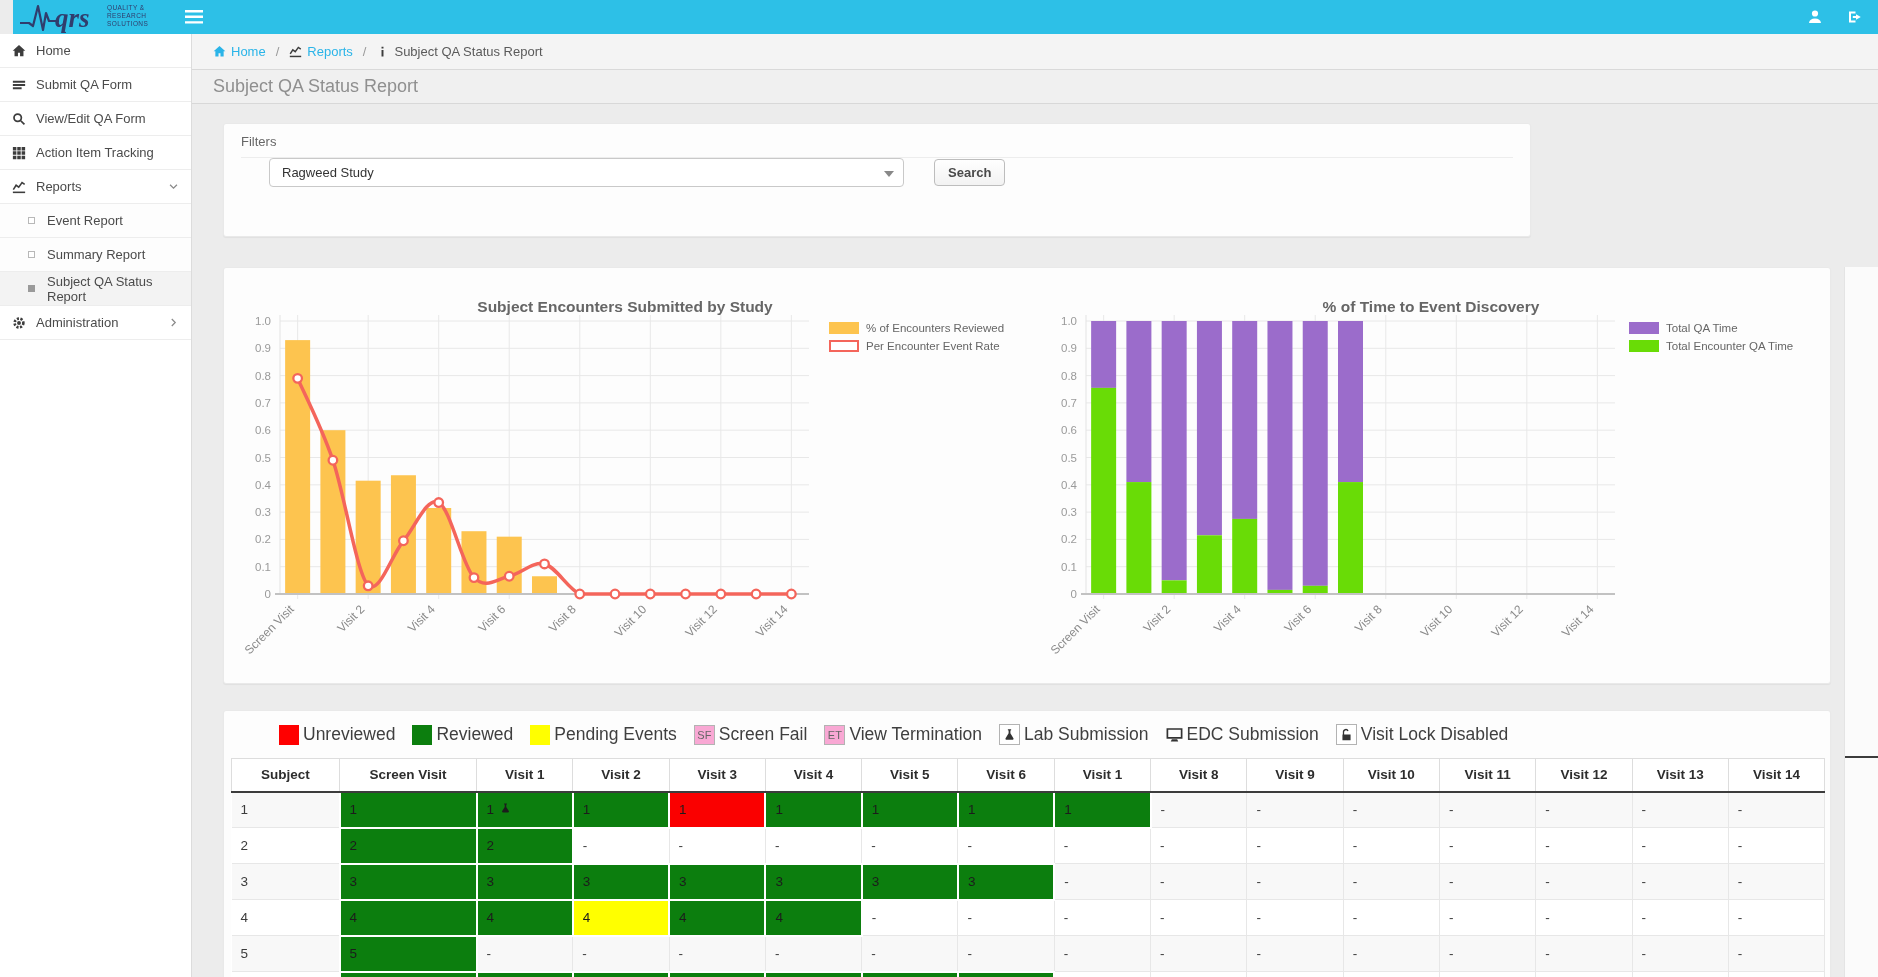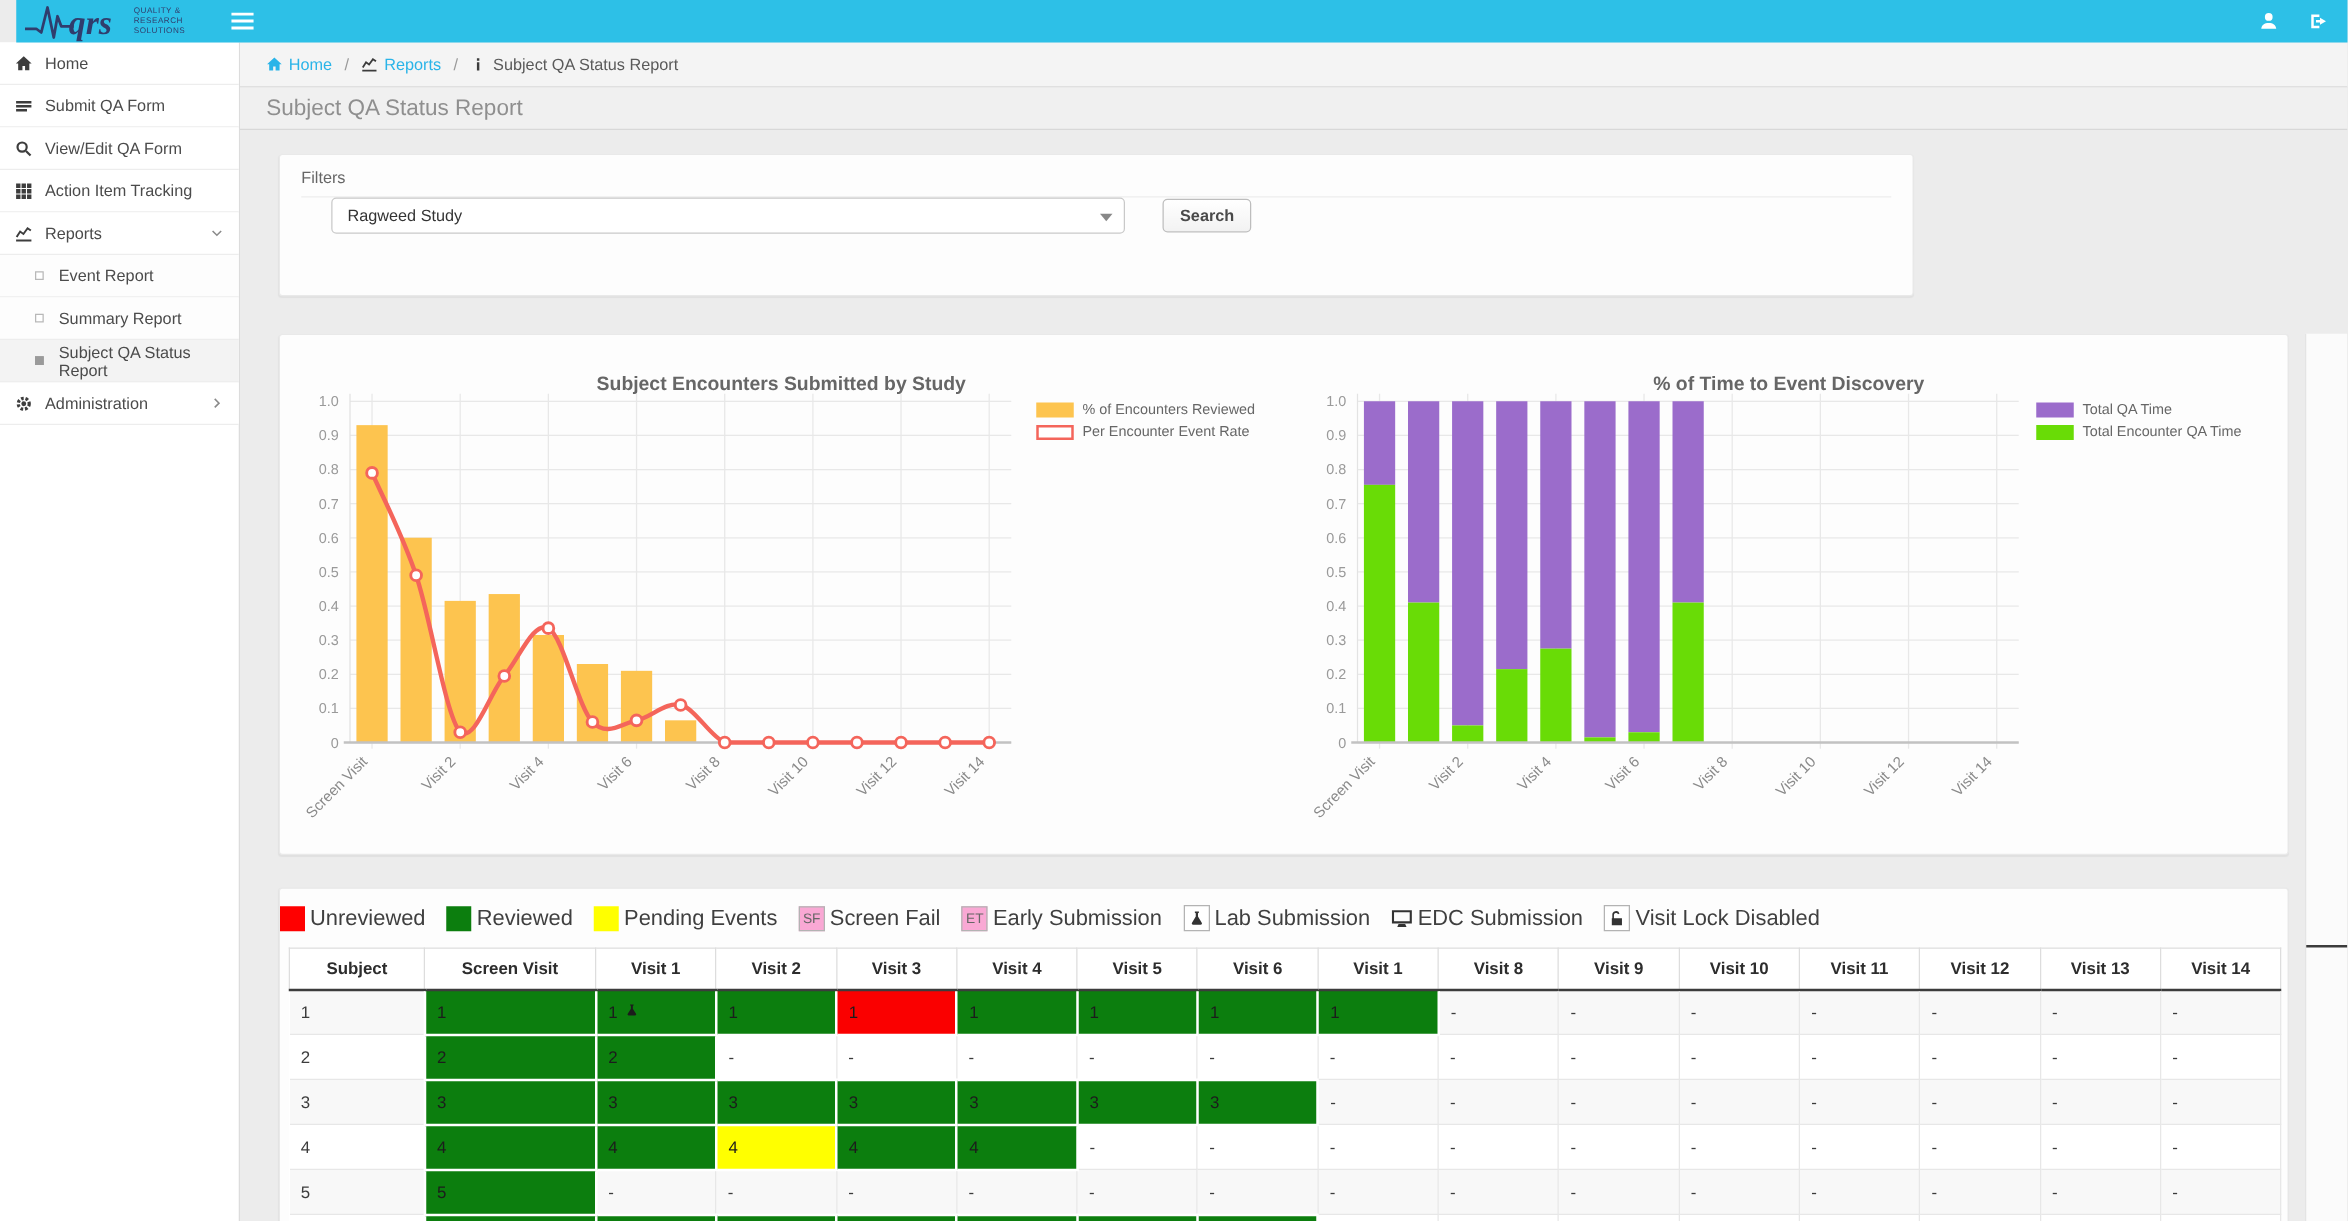--- a/index.html
+++ b/index.html
@@ -39,38 +39,38 @@
   .page-title { font-size:18px; color:#8f8f8f; font-weight:400; }
   .content { position:relative; height:calc(100% - 70px); overflow:hidden; }
 
   .card { position:absolute; background:#fdfdfd; border:1px solid #e9e9e9; border-radius:3px; box-shadow:0 1px 1px rgba(0,0,0,.05); }
 
   
   .card-filters { left:31px; top:19px; width:1308px; height:114px; }
   .filters-title { font-size:13px; color:#666; padding:10px 17px 8px; }
   .filters-divider { border-bottom:1px solid #ededed; margin:0 17px; }
   .study-label { font-size:13px; font-weight:bold; color:#333; margin:9px 0 5px 35px; }
-  .filters-row { display:flex; align-items:center; padding-left:19px; gap:30px;margin-left:22px; }
+  .filters-row { display:flex; align-items:center; padding-left:45px; gap:30px; }
   .select { position:relative; width:635px; height:29px; border:1px solid #c9c9c9; border-radius:4px; background:#fff; display:flex; align-items:center; padding:0 26px 0 12px; font-size:13px; color:#333; cursor:pointer; }
   .select .caret { position:absolute; right:9px; top:12px; width:0; height:0; border-left:5px solid transparent; border-right:5px solid transparent; border-top:6px solid #888; }
   .btn { height:27px; border:1px solid #bdbdbd; border-radius:4px; background:linear-gradient(#ffffff,#f2f2f2); font-size:13px; color:#4a4a4a; padding:0 13px; cursor:pointer; font-family:inherit;font-weight:bold; }
 
   
   .card-charts { left:31px; top:163px; width:1608px; height:417px; }
   .chart-box { position:absolute; top:0; height:417px; }
   #chart1 { left:0; width:800px; }
   #chart2 { left:800px; width:808px; }
   .chart-legend { position:absolute; left:605px; top:54px; }
   .leg-row { display:flex; align-items:center; gap:7px; margin-bottom:6px; cursor:pointer; }
   .leg-swatch { width:30px; height:12px; flex:0 0 auto; }
   .leg-label { font-size:11.5px; color:#666; white-space:nowrap; }
 
   
   .card-table { left:31px; top:606px; width:1608px; height:420px; }
-  .status-legend { height:47px; display:flex; align-items:center; gap:17px; font-size:17.5px; color:#3f3f3f; }
+  .status-legend { height:47px; display:flex; align-items:center; gap:17px; padding-left:55px; font-size:17.5px; color:#3f3f3f; }
   .sl-item { display:flex; align-items:center; gap:4px; }
   .sl-swatch { width:20px; height:20px; flex:0 0 auto; }
   .sl-abbr { width:21px; height:20px; border:1px solid #b3b3b3; font-size:11px; color:#666; display:flex; align-items:center; justify-content:center; background:#f9a8d4; }
   .sl-iconbox { width:21px; height:21px; border:1px solid #b3b3b3; display:flex; align-items:center; justify-content:center; color:#333; background:#fff; }
   .sl-iconbox svg, .sl-baricon svg { width:13px; height:13px; }
   .sl-baricon { color:#333; display:flex; }
   .sl-baricon svg { width:17px; height:17px; }
 
   table.qa { table-layout:fixed; border-collapse:collapse; width:1593px; margin:0 7px; background:#fff; }
   table.qa th { height:33px; font-size:13.5px; font-weight:bold; color:#2d2d2d; text-align:center; border:1px solid #ddd; border-bottom:2px solid #3c3c3c; background:#fff; }
@@ -405,21 +405,21 @@
           <div class="sl-item">
             <span class="sl-swatch" style="background: rgb(255, 255, 0);"></span>
             <span>Pending Events</span>
           </div>
           <div class="sl-item">
             <span class="sl-abbr">SF</span>
             <span>Screen Fail</span>
           </div>
           <div class="sl-item">
             <span class="sl-abbr">ET</span>
-            <span>Early Submission</span>
+            <span>View Termination</span>
           </div>
           <div class="sl-item">
             <span class="sl-iconbox">
               <svg viewBox="0 0 16 16">
                 <path fill="currentColor" d="M6 1.5h4v1.2l-.9.4v3.4l3.7 6c.6 1-.1 2-1.2 2H4.4c-1.1 0-1.8-1-1.2-2l3.7-6V3.1L6 2.7z"></path>
               </svg>
             </span>
             <span>Lab Submission</span>
           </div>
           <div class="sl-item">

